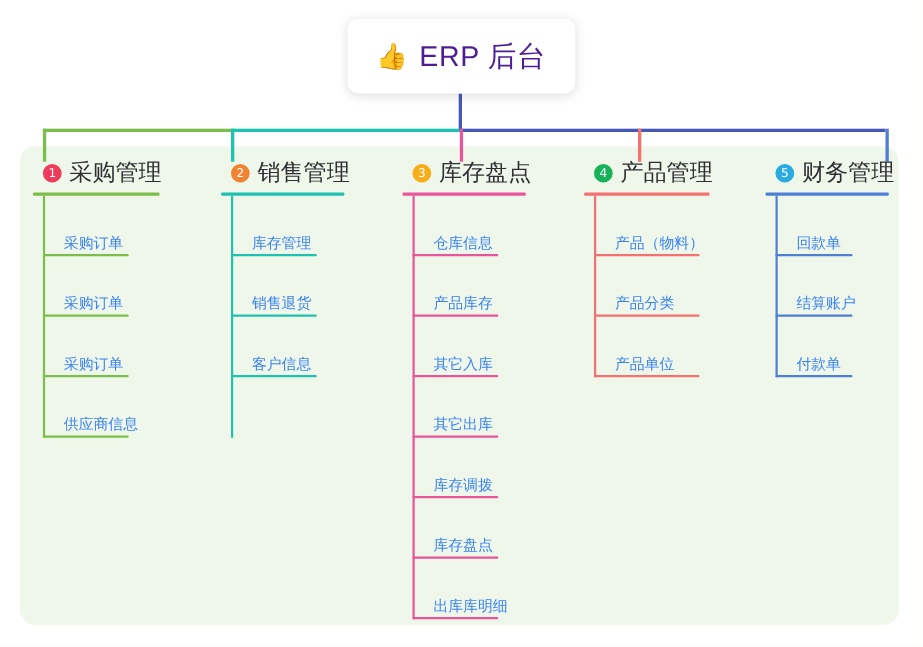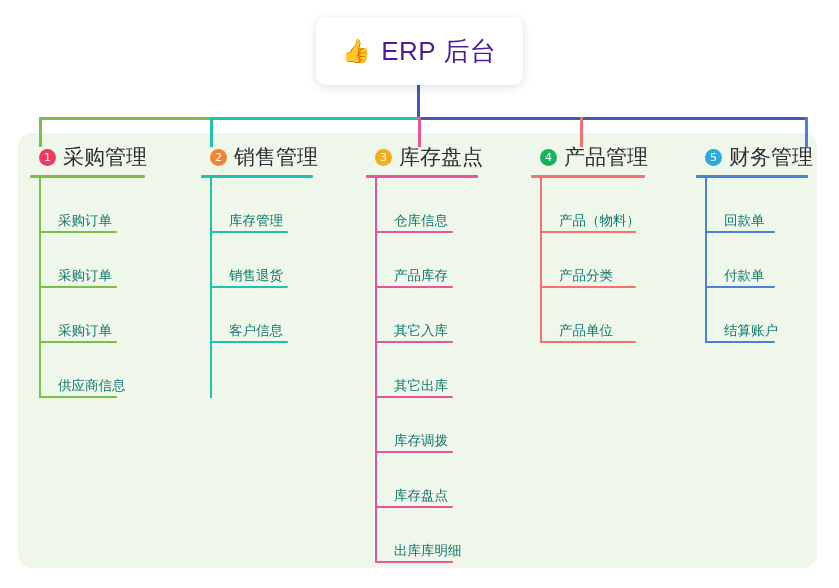--- a/index.html
+++ b/index.html
@@ -65,21 +65,21 @@
   .leaves{position:relative;margin-top:0;}
   .spine{position:absolute;left:9px;top:0;width:2px;}
   .leaf{
     position:relative;
     height:55px;
     display:flex;align-items:flex-end;
     padding-left:28px;
     box-sizing:border-box;
   }
   .leaf-label{
-    font-size:13.5px;color:#0f766e;
+    font-size:13.5px;color:#3b82f6;
     line-height:1;
     padding-bottom:6px;
     white-space:nowrap;
   }
   .leaf-rule{
     position:absolute;left:9px;bottom:0;height:2px;border-radius:1px;
   }
 </style>
 </head>
 <body>
@@ -219,24 +219,24 @@
           <span class="col-title">财务管理</span>
         </div>
         <div class="head-rule" style="background: rgb(79, 127, 212); width: 112px;"></div>
         <div class="leaves">
           <div class="spine" style="background: rgb(79, 127, 212); height: 165px;"></div>
           <div class="leaf">
             <span class="leaf-label">回款单</span>
             <div class="leaf-rule" style="background: rgb(79, 127, 212); width: 70px;"></div>
           </div>
           <div class="leaf">
+            <span class="leaf-label">结算账户</span>
+            <div class="leaf-rule" style="background: rgb(79, 127, 212); width: 70px;"></div>
+          </div>
+          <div class="leaf">
             <span class="leaf-label">付款单</span>
             <div class="leaf-rule" style="background: rgb(79, 127, 212); width: 70px;"></div>
           </div>
-          <div class="leaf">
-            <span class="leaf-label">结算账户</span>
-            <div class="leaf-rule" style="background: rgb(79, 127, 212); width: 70px;"></div>
-          </div>
         </div>
       </div>
     </div>
 
 </div>
 
 </body></html>

